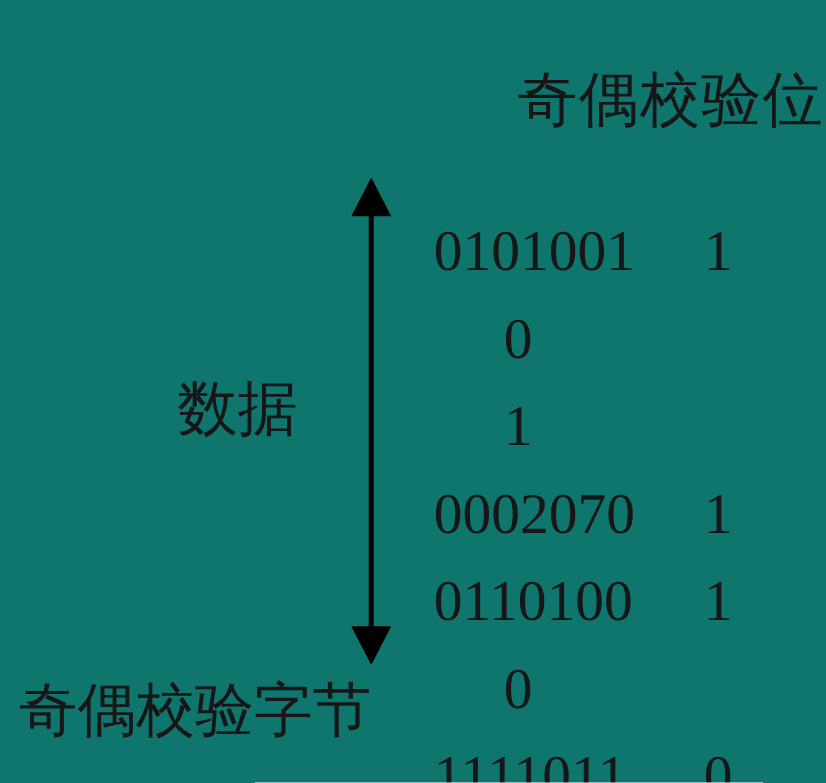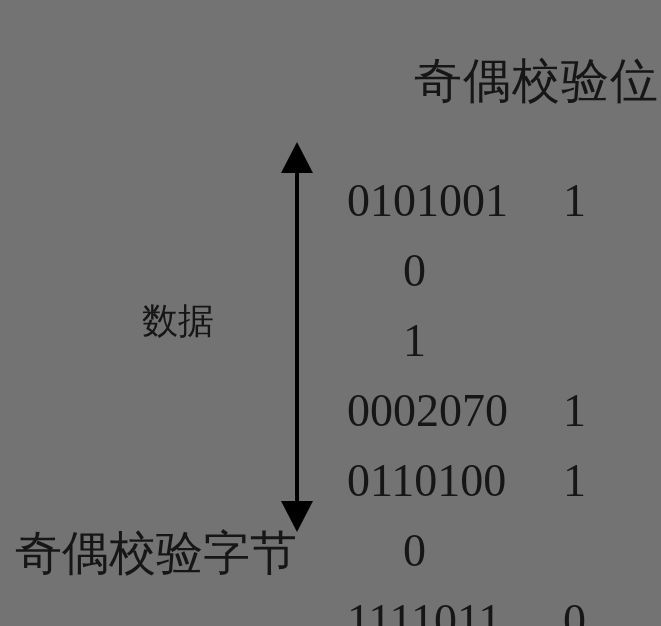--- a/index.html
+++ b/index.html
@@ -4,21 +4,21 @@
 <style>
   html, body {
     margin: 0;
     padding: 0;
     background: #ffffff;
   }
   .canvas {
     position: relative;
     width: 661px;
     height: 626px;
-    background: #737373;
+    background: #0f766e;
     overflow: hidden;
     font-family: "Liberation Serif", "DejaVu Serif", serif;
     color: #161616;
   }
   .parity-header {
     position: absolute;
     left: 414px;
     top: 56px;
     font-size: 48px;
     line-height: 1.05;
@@ -52,28 +52,28 @@
     position: absolute;
     left: 277px;
     top: 142px;
     width: 40px;
     height: 390px;
   }
   .data-label {
     position: absolute;
     left: 142px;
     top: 302px;
-    font-size: 36px;
+    font-size: 48px;
     line-height: 1.1;
     white-space: nowrap;
   }
   .byte-label {
     position: absolute;
     left: 15px;
-    top: 528px;
+    top: 544px;
     font-size: 47px;
     line-height: 1.1;
     white-space: nowrap;
   }
 </style>
 </head>
 <body>
 
 <div class="canvas">
 

